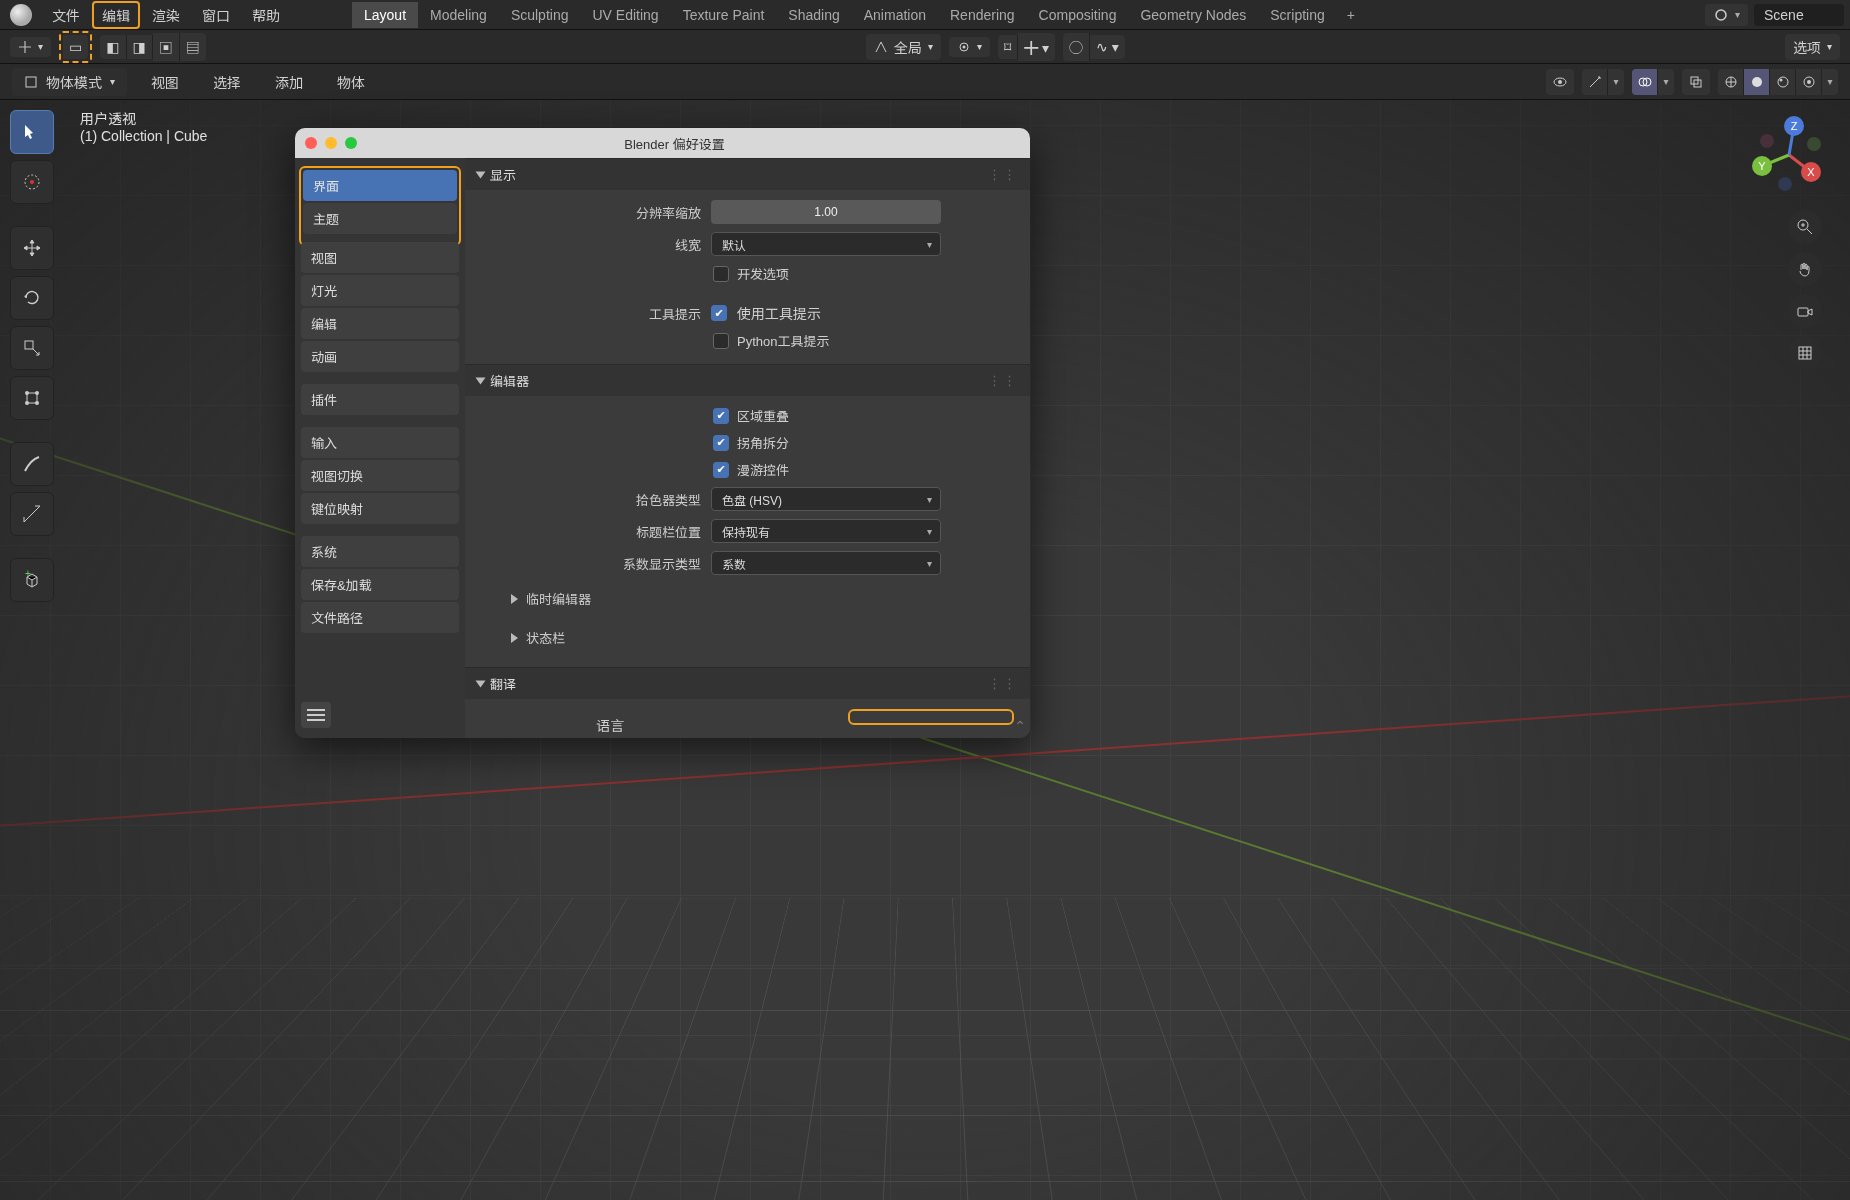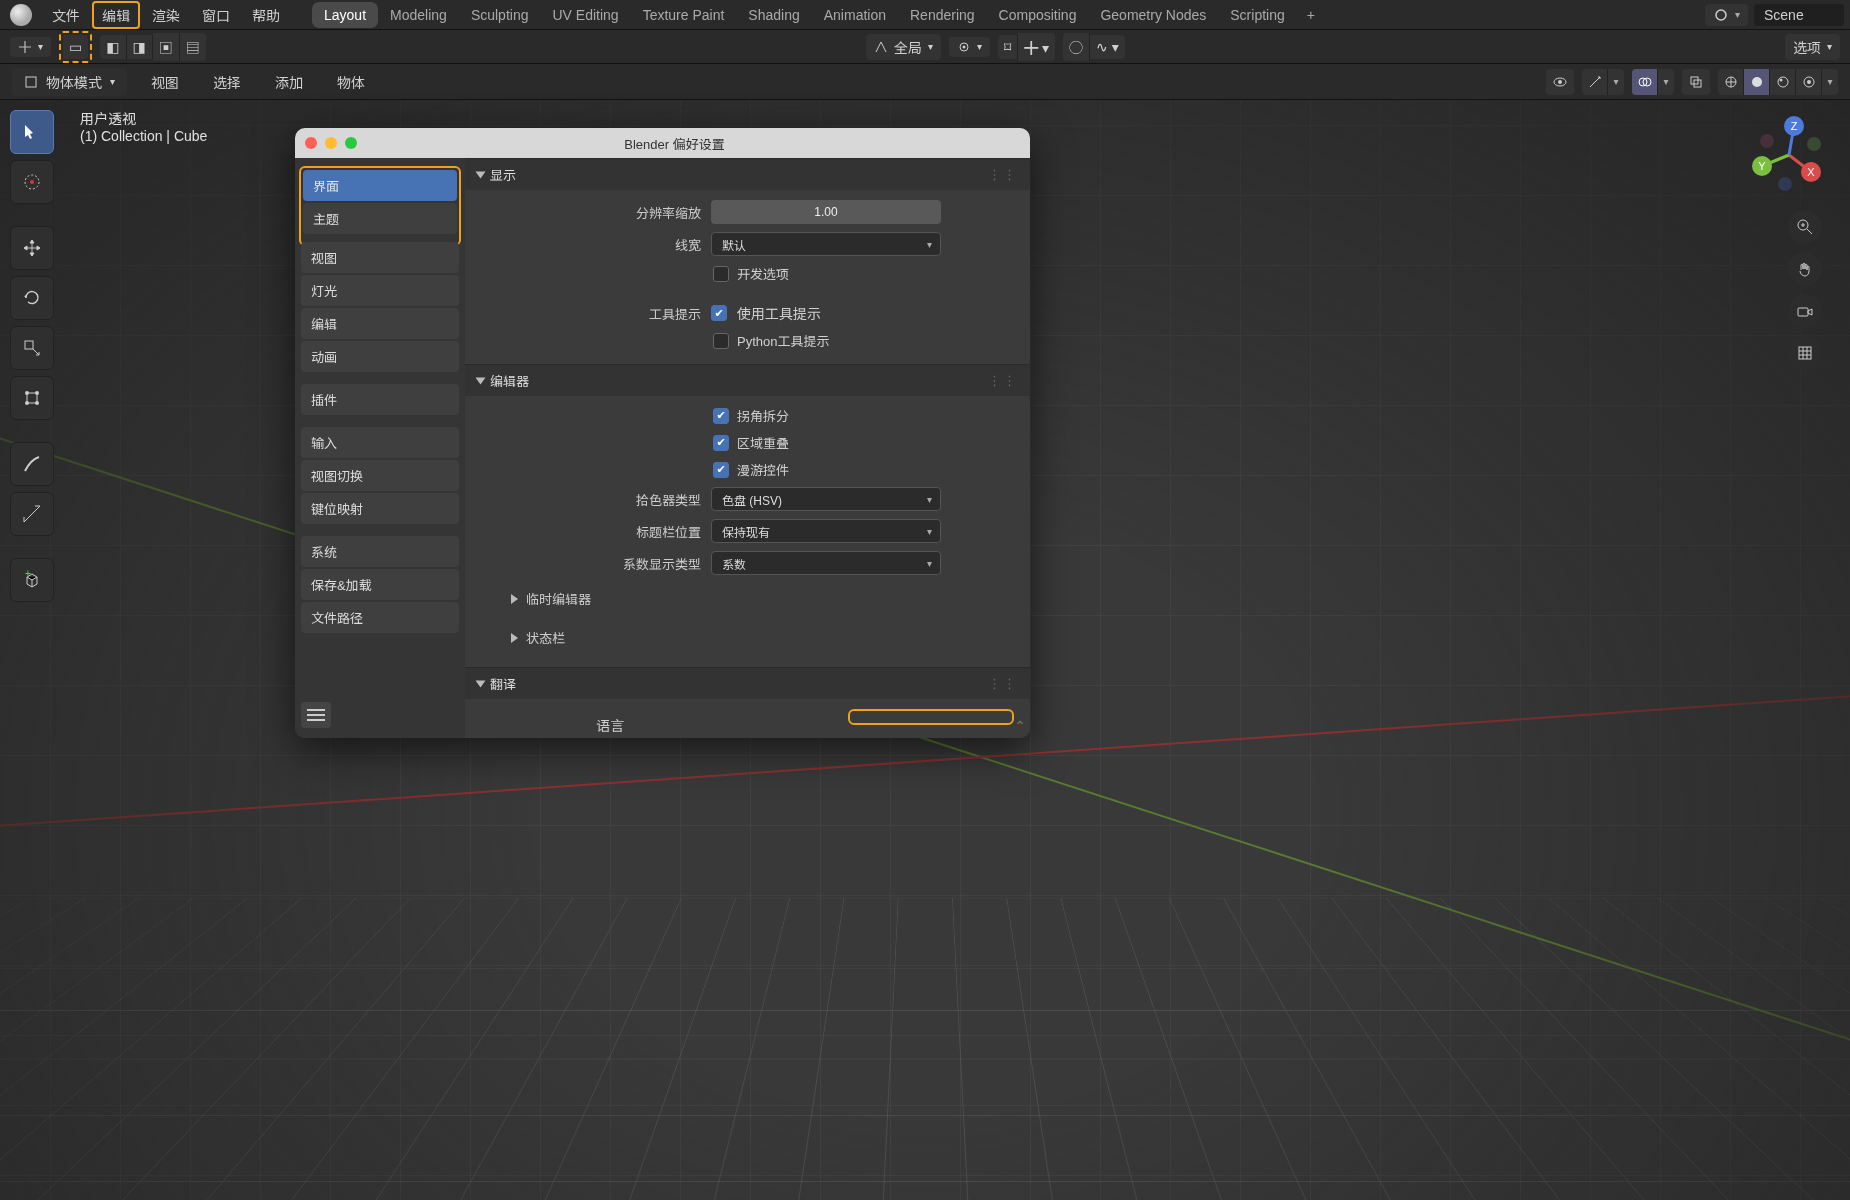--- a/index.html
+++ b/index.html
@@ -27,21 +27,21 @@
   
   .topbar{
     height:30px;background:var(--bg-top);display:flex;align-items:center;
     padding:0 6px;gap:2px;border-bottom:1px solid #111;
   }
   .logo{width:22px;height:22px;border-radius:50%;background:radial-gradient(circle at 35% 35%,#eee,#aaa 60%);margin:0 8px 0 4px;}
   .menu-item{padding:4px 10px;cursor:pointer;border-radius:3px;}
   .highlight-box{border:2px solid var(--highlight);border-radius:4px;padding:2px 8px;}
   .workspace-tabs{display:flex;align-items:center;margin-left:20px;gap:0;}
   .ws-tab{padding:5px 12px;color:var(--text-dim);cursor:pointer;}
-  .ws-tab.active{background:var(--bg-tab-active);color:#fff;border-radius:7px;}
+  .ws-tab.active{background:var(--bg-tab-active);color:#fff;border-radius:0;margin-left:40px;}
   .ws-plus{padding:4px 10px;color:var(--text-dim);cursor:pointer;}
   .scene-group{margin-left:auto;display:flex;align-items:center;gap:6px;}
   .scene-btn{background:#333;padding:3px 8px;border-radius:4px;display:flex;align-items:center;gap:6px;}
   .scene-field{background:#1f1f1f;padding:3px 10px;border-radius:4px;min-width:90px;}
   
   .toolbar2{
     height:34px;background:var(--bg-header);display:flex;align-items:center;padding:0 10px;
     gap:8px;border-bottom:1px solid #111;
   }
   .tb-btn{background:#333;border-radius:4px;padding:3px 8px;display:flex;align-items:center;gap:6px;color:var(--text);}
@@ -505,25 +505,25 @@
 
       <div class="panel-section">
         <div class="panel-header">
           <span class="tri down"></span>
           <span>编辑器</span>
           <span class="grip">⋮⋮</span>
         </div>
         <div class="panel-body">
           <div class="check-row">
               <span class="chk on"></span>
-              <span>拐角拆分</span>
+              <span>区域重叠</span>
             </div>
           <div class="check-row">
               <span class="chk on"></span>
-              <span>区域重叠</span>
+              <span>拐角拆分</span>
             </div>
           <div class="check-row">
               <span class="chk on"></span>
               <span>漫游控件</span>
             </div>
           <div class="form-row">
             <div class="form-label">拾色器类型</div>
             <div class="form-ctrl select-field">色盘 (HSV)</div>
           </div>
           <div class="form-row">

